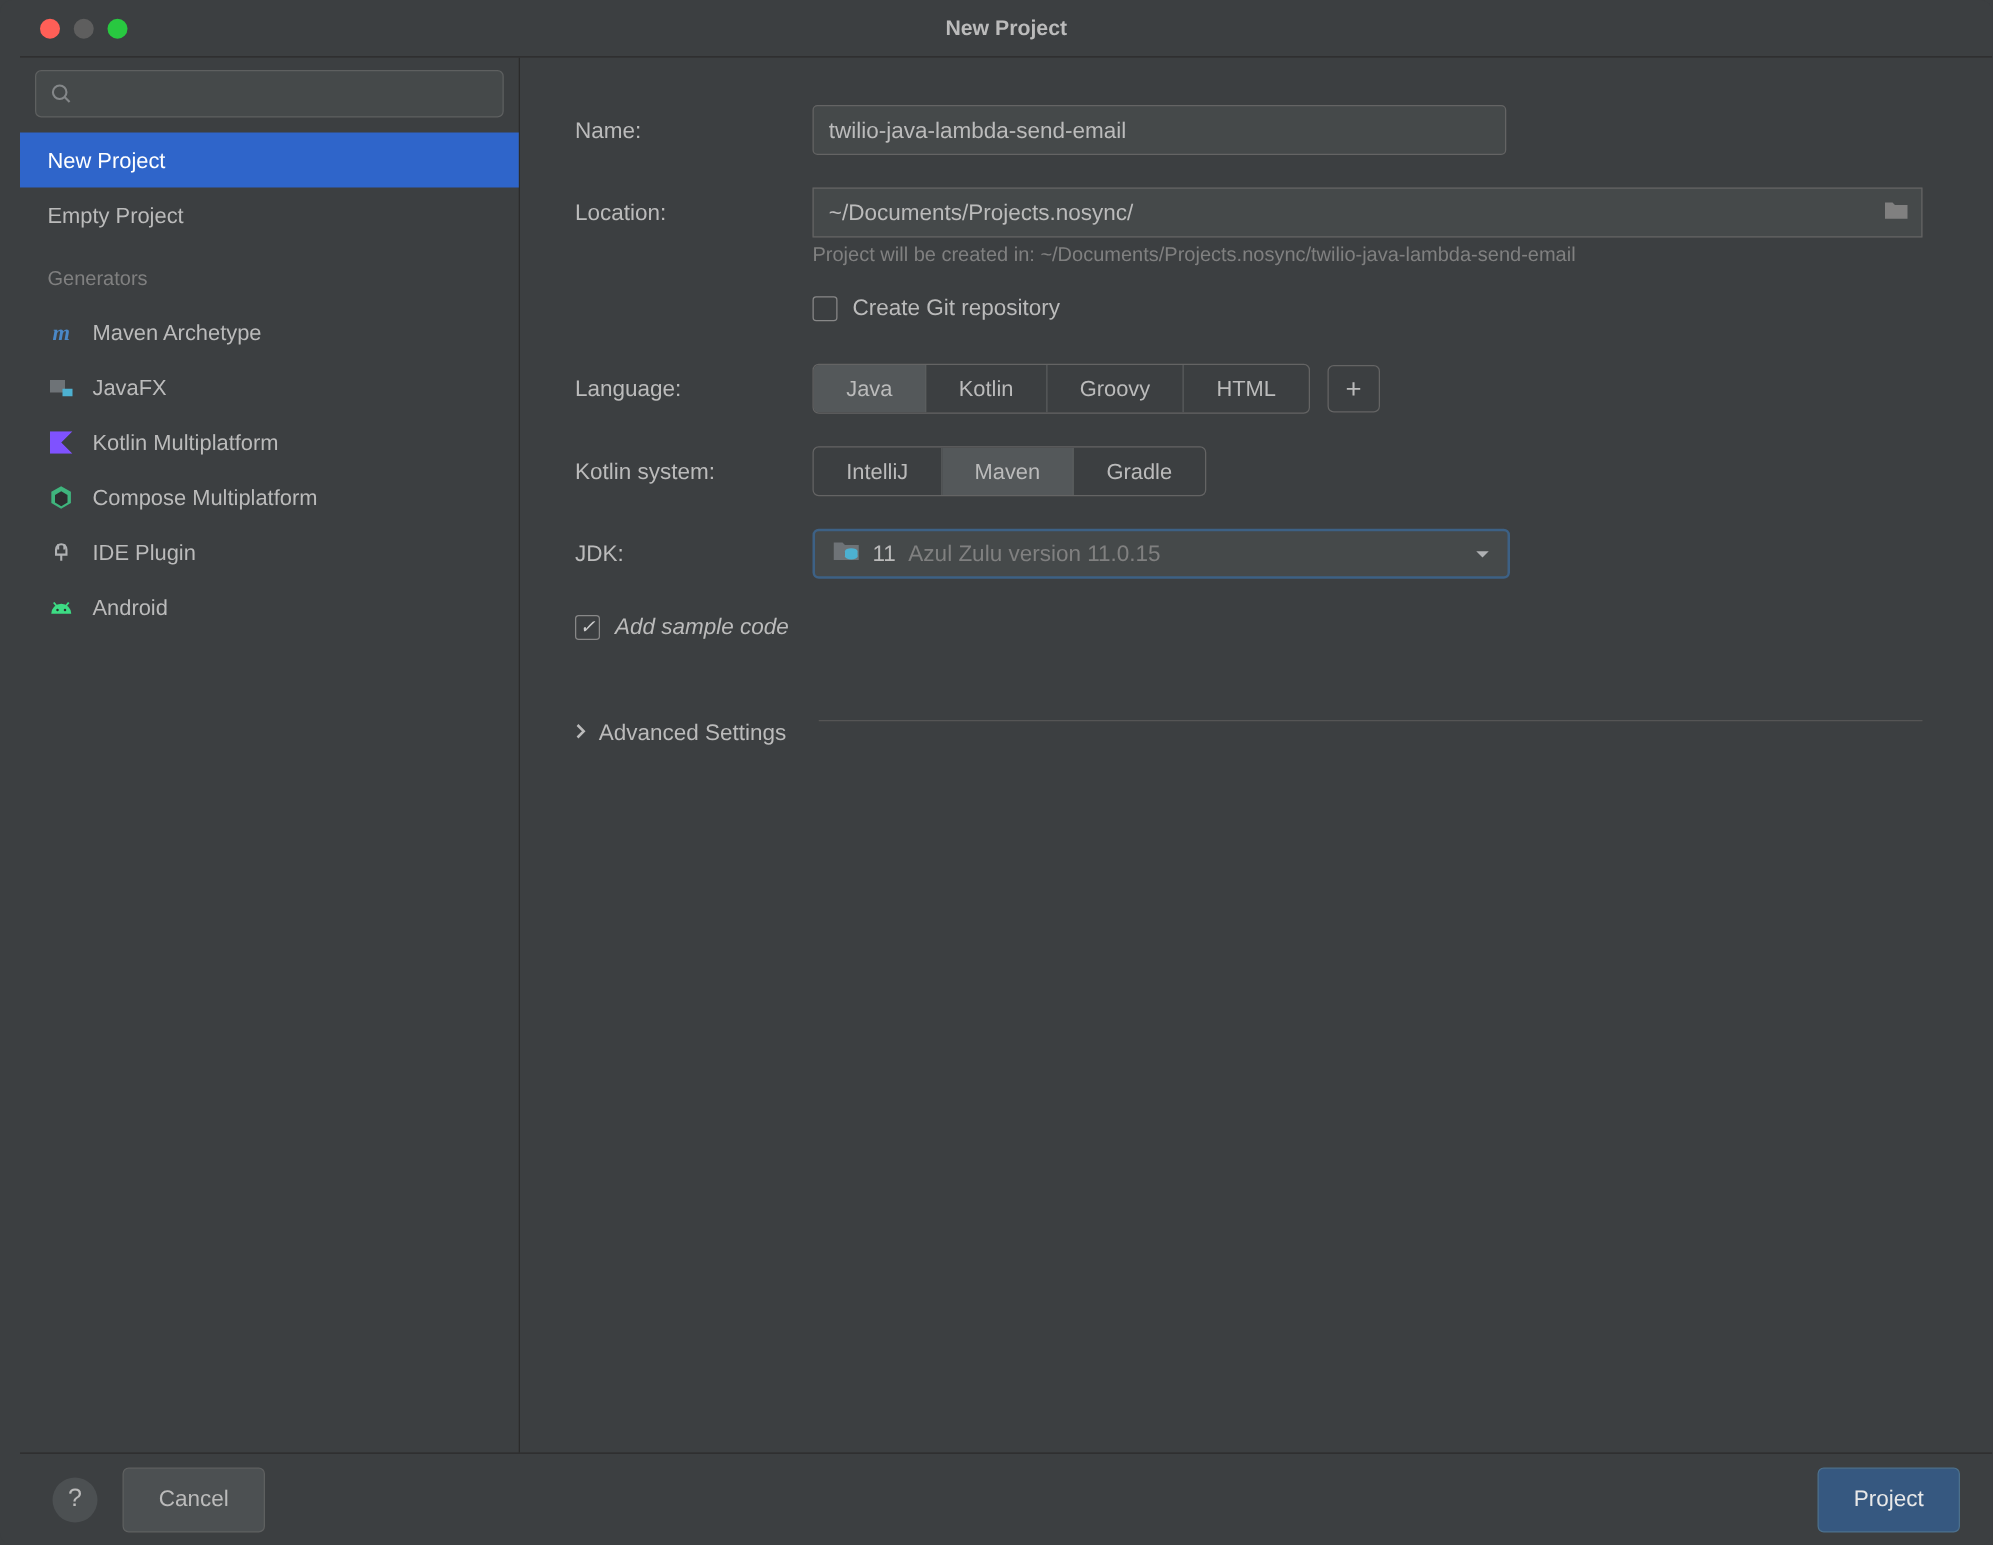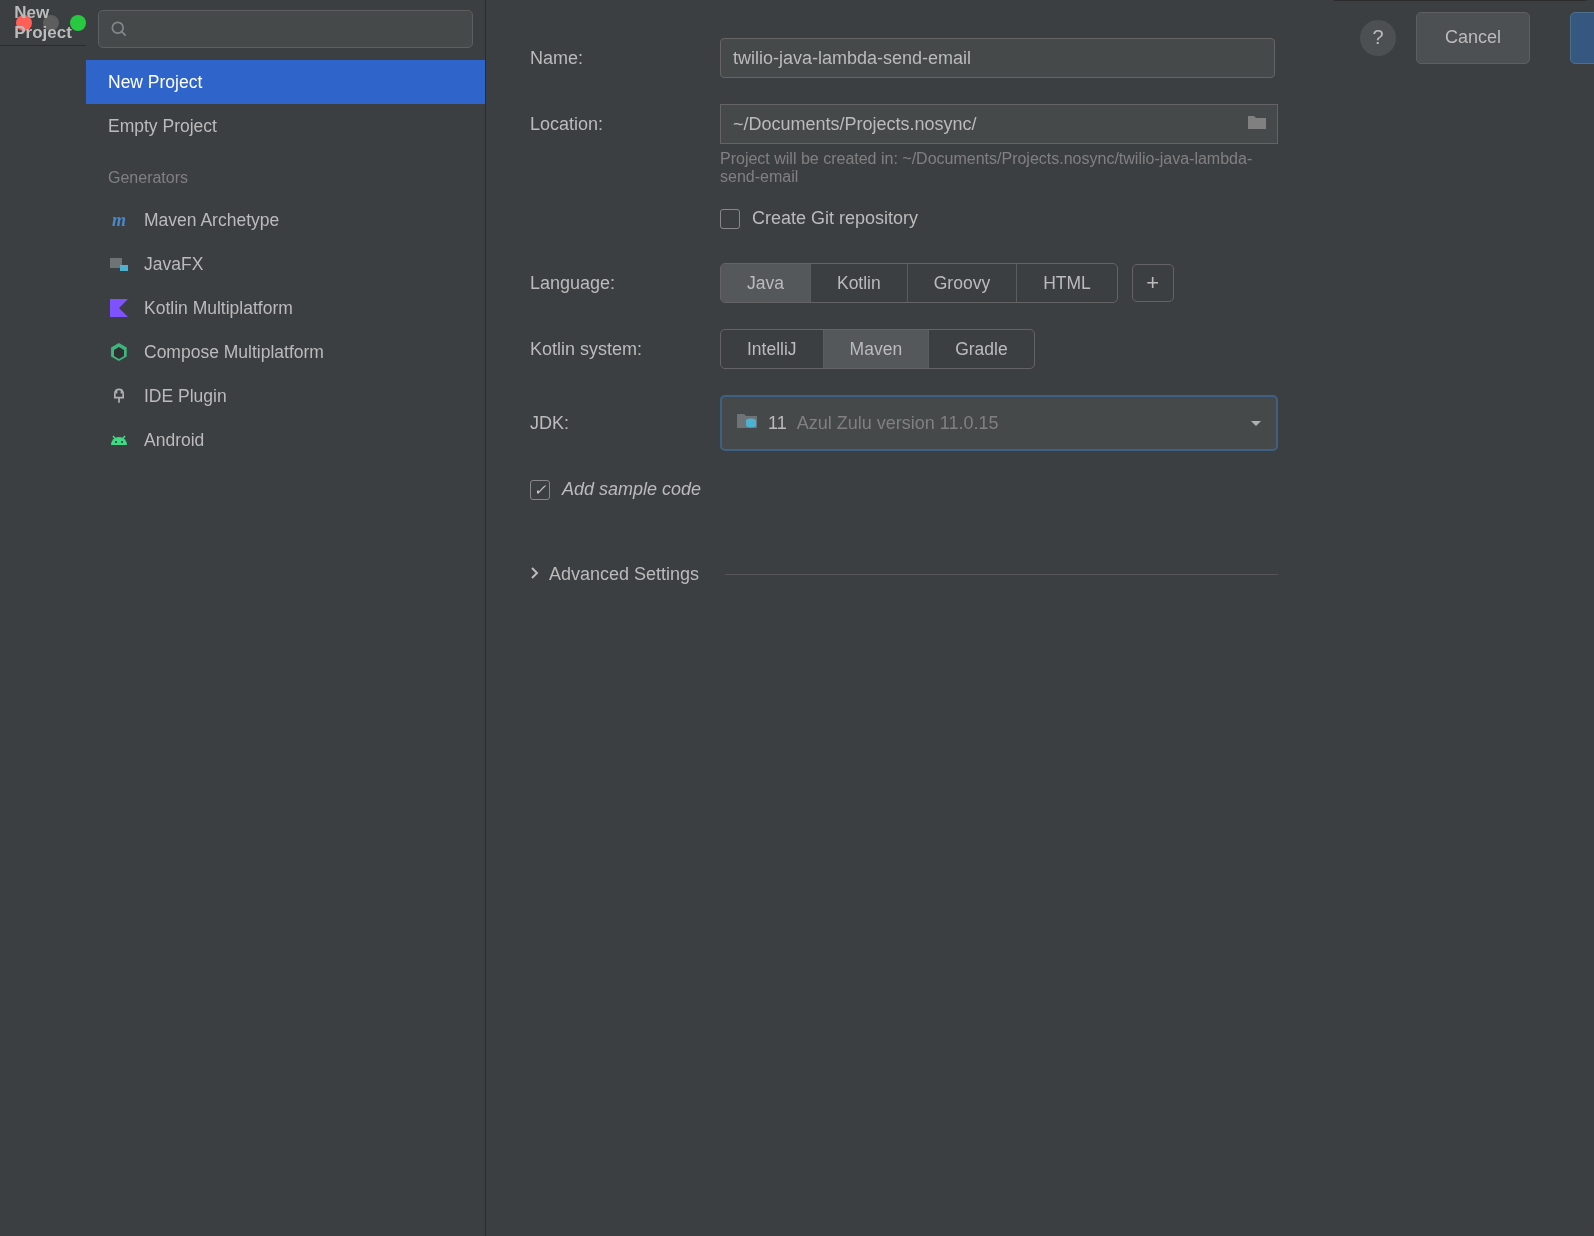--- a/index.html
+++ b/index.html
@@ -8,23 +8,24 @@
     font-family: -apple-system, "Helvetica Neue", Arial, sans-serif;
     background: #3C3F41;
     color: #BBBBBB;
     font-size: 17px;
   }
   .window {
     width: 1594px;
     height: 1236px;
     background: #3C3F41;
     display: flex;
-    flex-direction: row;
+    flex-direction: column;
     border-radius: 10px;
     overflow: hidden;
+    padding-left: 16px;
   }
   .titlebar {
     height: 46px;
     background: #3C3F41;
     border-bottom: 1px solid #2B2B2B;
     display: flex;
     align-items: center;
     position: relative;
     flex-shrink: 0;
   }
@@ -211,21 +212,21 @@
     border: 1px solid #646464;
     border-radius: 5px;
     display: inline-flex;
     align-items: center; justify-content: center;
     color: #BBBBBB;
     font-size: 22px;
     cursor: default;
   }
   .jdk-select {
     width: 558px;
-    height: 56px;
+    height: 40px;
     border: 2px solid #3D6185;
     border-radius: 5px;
     background: #45494A;
     display: flex;
     align-items: center;
     padding: 0 14px;
     gap: 10px;
   }
   .jdk-select .primary { color: #BBBBBB; font-size: 18px; }
   .jdk-select .secondary { color: #808080; font-size: 18px; }
@@ -233,21 +234,20 @@
   .sample-row {
     display: flex;
     align-items: center;
     gap: 12px;
     margin-top: 28px;
     margin-left: 0;
     font-style: italic;
   }
   .adv-row {
     display: flex;
-    align-items: center;
     gap: 10px;
     margin-top: 64px;
     font-size: 18px;
   }
   .adv-line {
     flex: 1;
     height: 1px;
     background: #555;
     margin-left: 16px;
   }

